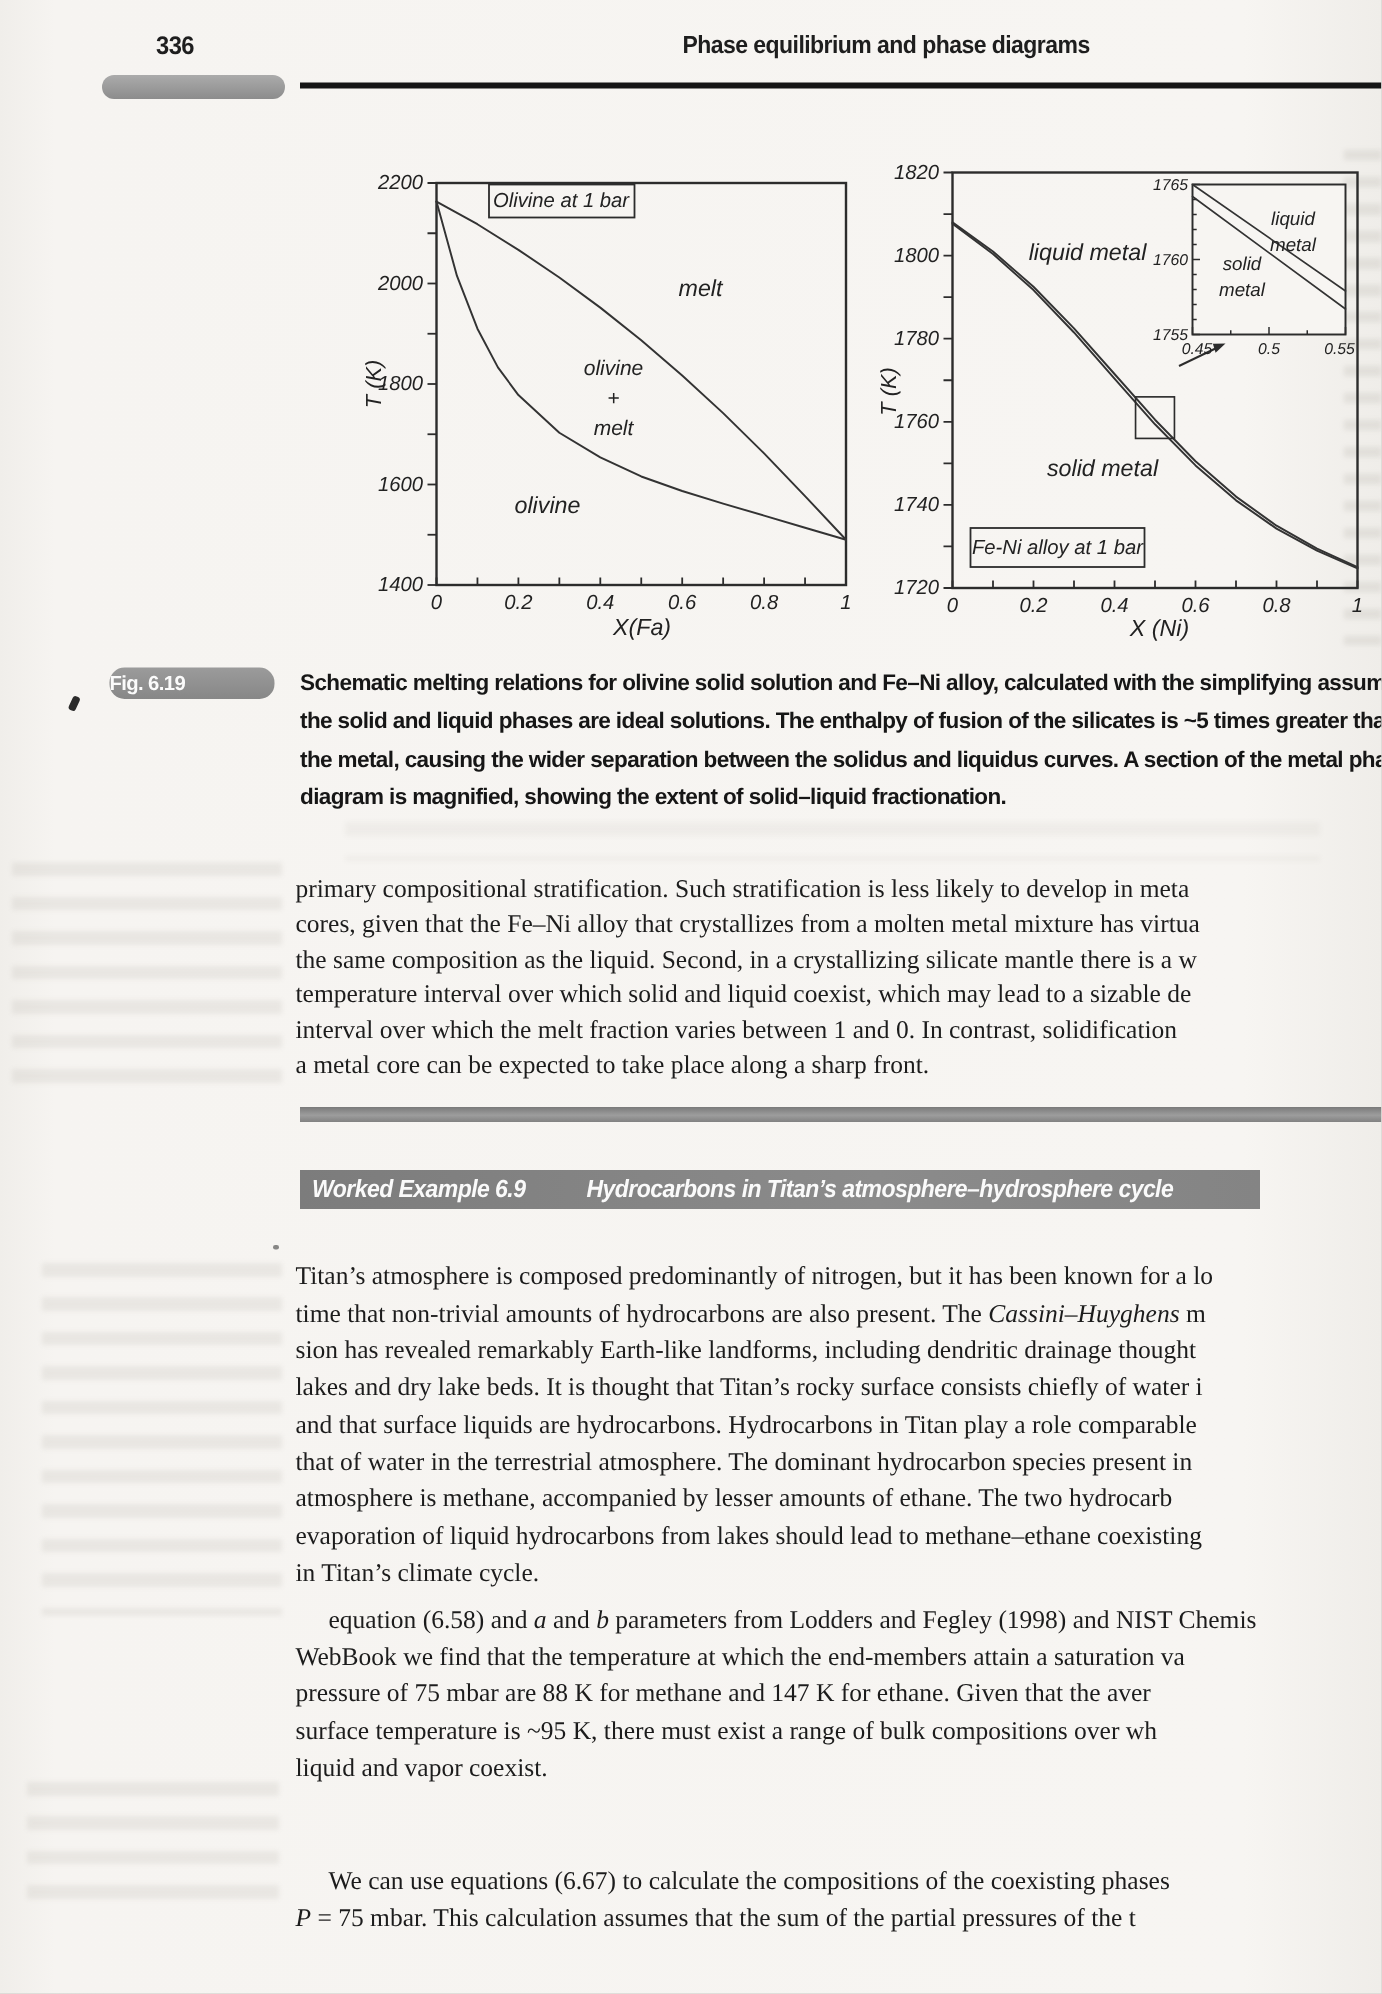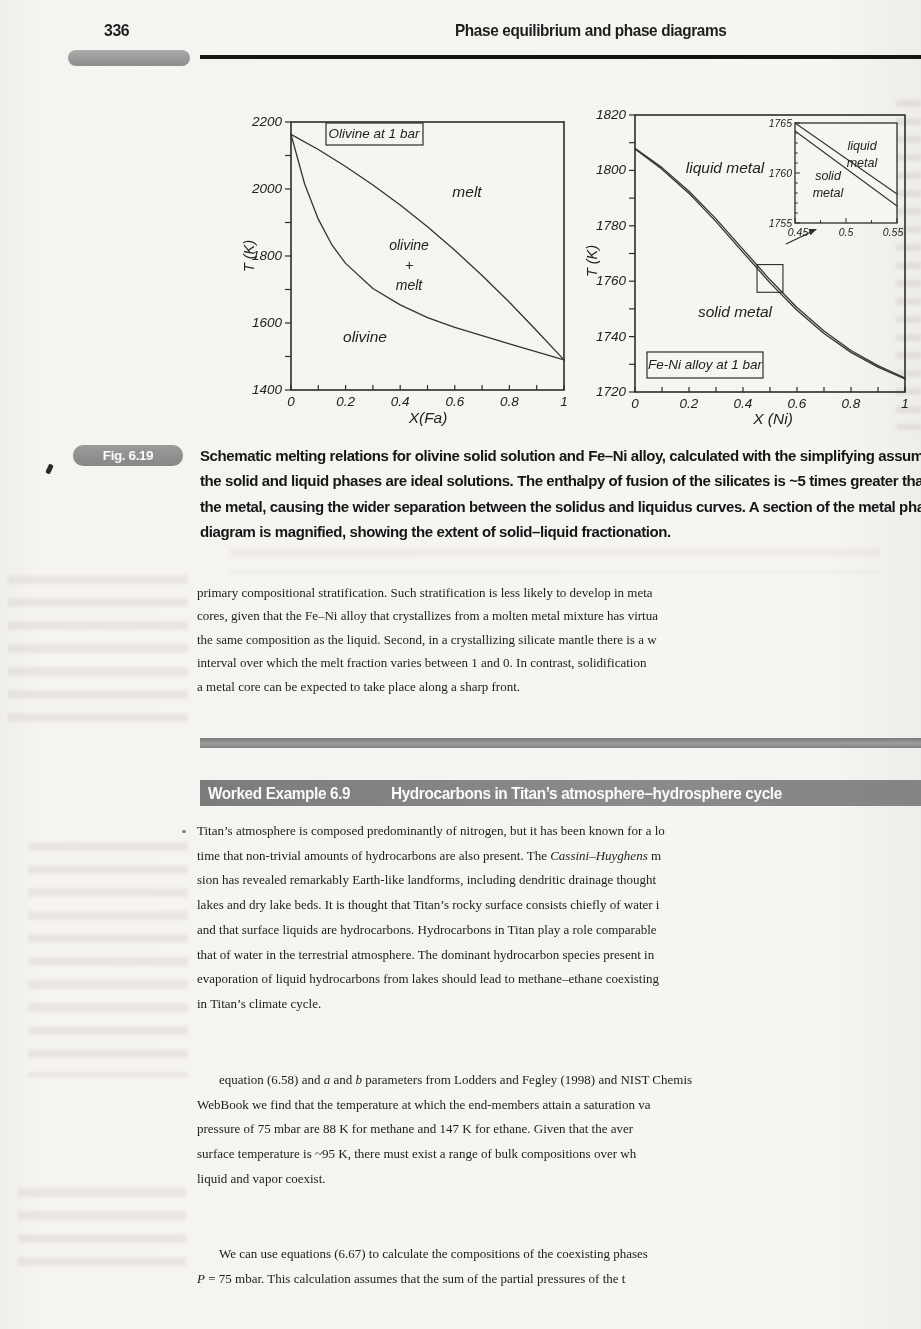--- a/index.html
+++ b/index.html
@@ -8,23 +8,23 @@
     background:linear-gradient(90deg,#f0eeea 0,#f6f4f1 4%,#f7f5f2 90%,#efede9 100%);
     font-family:"Liberation Serif",serif;color:#1e1e1e;
   }
   .abs{position:absolute;}
   .cond{font-family:"Liberation Sans",sans-serif;font-weight:bold;letter-spacing:-0.4px;}
   .cx{transform:scaleX(.93);transform-origin:0 50%;}
   .tl{white-space:nowrap;}
   .it{font-style:italic;margin-top:44px;}
   .pill{background:linear-gradient(#ababab,#8c8c8c);border-radius:9px;}
   .badge{background:linear-gradient(#9b9b9b,#878787);border-radius:10px;color:#fbfbfb;
-         display:flex;align-items:center;justify-content:center;}
+         display:flex;align-items:center;}
   .rule{background:#151515;}
-  .serifblock{font-size:13px;color:#1c1c1c;}
+  .serifblock{font-size:17px;color:#1c1c1c;}
   .ind .tl:first-child{text-indent:22px;}
   .webar{background:linear-gradient(90deg,#7c7c7c,#8b8b8b 60%,#848484);color:#fafafa;
          display:flex;align-items:center;}
   .ghost{position:absolute;opacity:.12;filter:blur(1.6px);
          background:repeating-linear-gradient(180deg,#8e887d 0 9px,transparent 9px 23px);}
   .ghost-v{position:absolute;opacity:.14;filter:blur(1.6px);
          background:repeating-linear-gradient(180deg,#8e887d 0 7px,transparent 7px 18px);}
   .inkmark{position:absolute;background:#2b2b2b;border-radius:2px;}
   svg text{fill:#222;}
 </style>
@@ -177,39 +177,41 @@
       <div class="tl"><span>the solid and liquid phases are ideal solutions. The enthalpy of fusion of the silicates is ~5 times greater than that</span></div>
       <div class="tl"><span>the metal, causing the wider separation between the solidus and liquidus curves. A section of the metal phase</span></div>
       <div class="tl"><span>diagram is magnified, showing the extent of solid–liquid fractionation.</span></div>
     </div>
   <div class="inkmark" style="left:47px;top:464px;width:5px;height:10px;transform:rotate(25deg);"></div>
 
   <div class="abs serifblock" style="left:197px;top:581px;line-height:23.4px;">
       <div class="tl"><span>primary compositional stratification. Such stratification is less likely to develop in meta</span></div>
       <div class="tl"><span>cores, given that the Fe–Ni alloy that crystallizes from a molten metal mixture has virtua</span></div>
       <div class="tl"><span>the same composition as the liquid. Second, in a crystallizing silicate mantle there is a w</span></div>
+      <div class="tl"><span>temperature interval over which solid and liquid coexist, which may lead to a sizable de</span></div>
       <div class="tl"><span>interval over which the melt fraction varies between 1 and 0. In contrast, solidification</span></div>
       <div class="tl"><span>a metal core can be expected to take place along a sharp front.</span></div>
     </div>
 
   <div class="abs" style="left:200px;top:738px;width:721px;height:10px;background:linear-gradient(#7a7a7a,#9d9d9d 55%,#818181);"></div>
 
-  <div class="abs webar cond" style="left:200px;top:780px;width:721px;height:26px;font-size:16.5px;">
+  <div class="abs webar cond" style="left:200px;top:780px;width:640px;height:26px;font-size:16.5px;font-style:italic;">
     <span class="cx" style="margin-left:8px;">Worked Example 6.9</span>
     <span class="cx" style="margin-left:30px;">Hydrocarbons in Titan’s atmosphere–hydrosphere cycle</span>
   </div>
 
   <div class="inkmark" style="left:182px;top:830px;width:4px;height:3px;opacity:.55;"></div>
-  <div class="abs serifblock" style="left:197px;top:819px;line-height:24.7px;">
+  <div class="abs serifblock" style="left:197px;top:839px;line-height:24.7px;">
       <div class="tl"><span>Titan’s atmosphere is composed predominantly of nitrogen, but it has been known for a lo</span></div>
       <div class="tl"><span>time that non-trivial amounts of hydrocarbons are also present. The </span><span class="it">Cassini–Huyghens</span><span> m</span></div>
       <div class="tl"><span>sion has revealed remarkably Earth-like landforms, including dendritic drainage thought</span></div>
       <div class="tl"><span>lakes and dry lake beds. It is thought that Titan’s rocky surface consists chiefly of water i</span></div>
       <div class="tl"><span>and that surface liquids are hydrocarbons. Hydrocarbons in Titan play a role comparable</span></div>
       <div class="tl"><span>that of water in the terrestrial atmosphere. The dominant hydrocarbon species present in</span></div>
+      <div class="tl"><span>atmosphere is methane, accompanied by lesser amounts of ethane. The two hydrocarb</span></div>
       <div class="tl"><span>evaporation of liquid hydrocarbons from lakes should lead to methane–ethane coexisting</span></div>
       <div class="tl"><span>in Titan’s climate cycle.</span></div>
     </div>
   <div class="abs serifblock ind" style="left:197px;top:1068px;line-height:24.7px;">
       <div class="tl"><span>equation (6.58) and </span><span class="it">a</span><span> and </span><span class="it">b</span><span> parameters from Lodders and Fegley (1998) and NIST Chemis</span></div>
       <div class="tl"><span>WebBook we find that the temperature at which the end-members attain a saturation va</span></div>
       <div class="tl"><span>pressure of 75 mbar are 88 K for methane and 147 K for ethane. Given that the aver</span></div>
       <div class="tl"><span>surface temperature is ~95 K, there must exist a range of bulk compositions over wh</span></div>
       <div class="tl"><span>liquid and vapor coexist.</span></div>
     </div>

